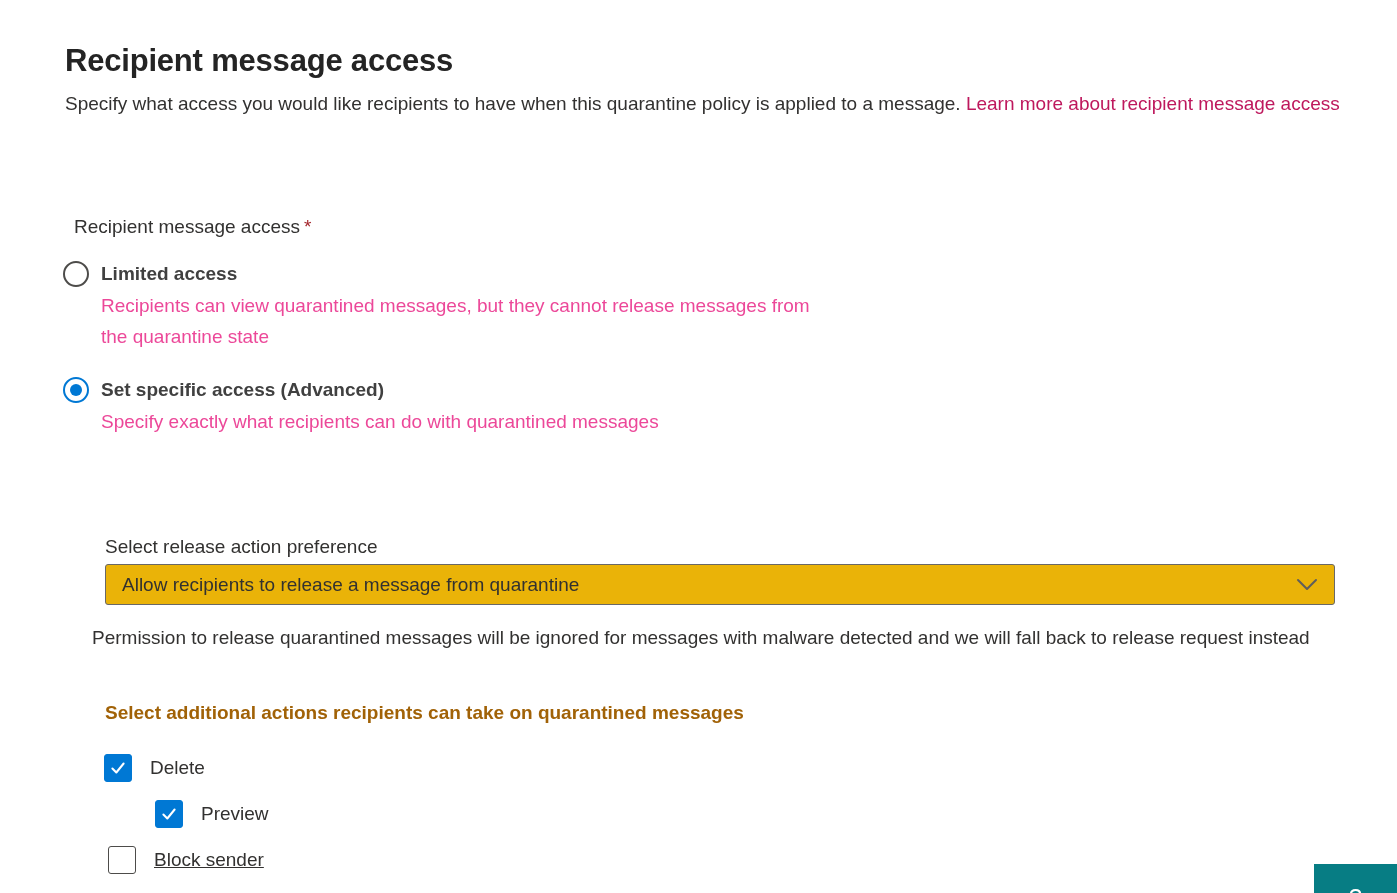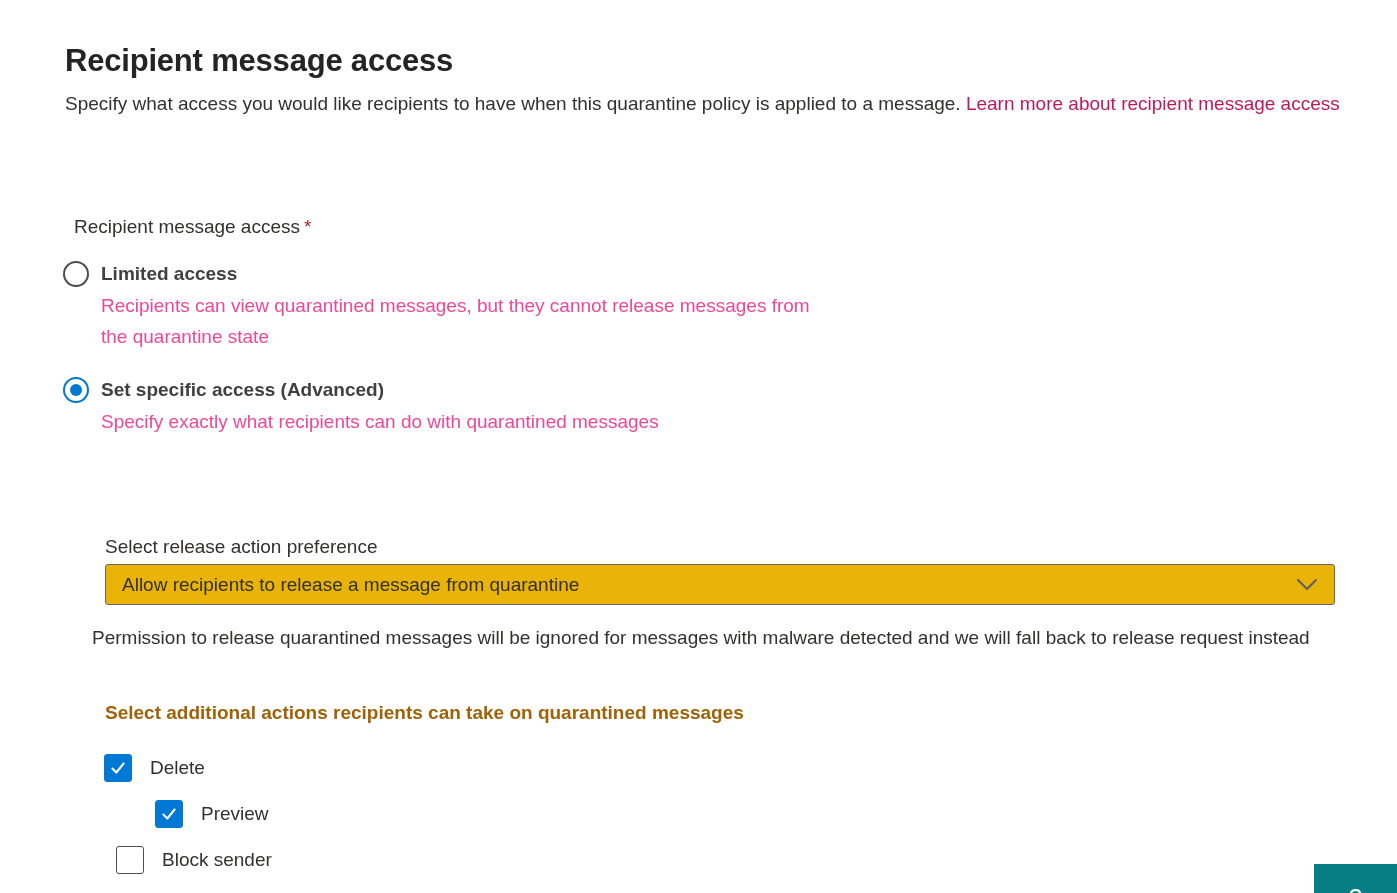--- a/index.html
+++ b/index.html
@@ -123,21 +123,21 @@
 
 <div class="abs check-row" style="left:115px; top:799px;margin-left:40px;">
   <div class="checkbox checked">
     <svg width="18" height="18" viewBox="0 0 16 16">
       <polyline points="3,8.5 6.5,12 13,4" fill="none" stroke="#ffffff" stroke-width="1.8" stroke-linecap="round" stroke-linejoin="round"></polyline>
     </svg>
   </div>
   <span class="check-label">Preview</span>
 </div>
 
-<div class="abs check-row" style="left:116px; top:845px;">
+<div class="abs check-row" style="left:108px; top:845px;text-decoration:underline;">
   <div class="checkbox">
     <svg width="18" height="18" viewBox="0 0 16 16">
       <polyline points="3,8.5 6.5,12 13,4" fill="none" stroke="#ffffff" stroke-width="1.8" stroke-linecap="round" stroke-linejoin="round"></polyline>
     </svg>
   </div>
   <span class="check-label">Block sender</span>
 </div>
 
 <div class="abs help-button">
   <span class="help-glyph">?</span>

